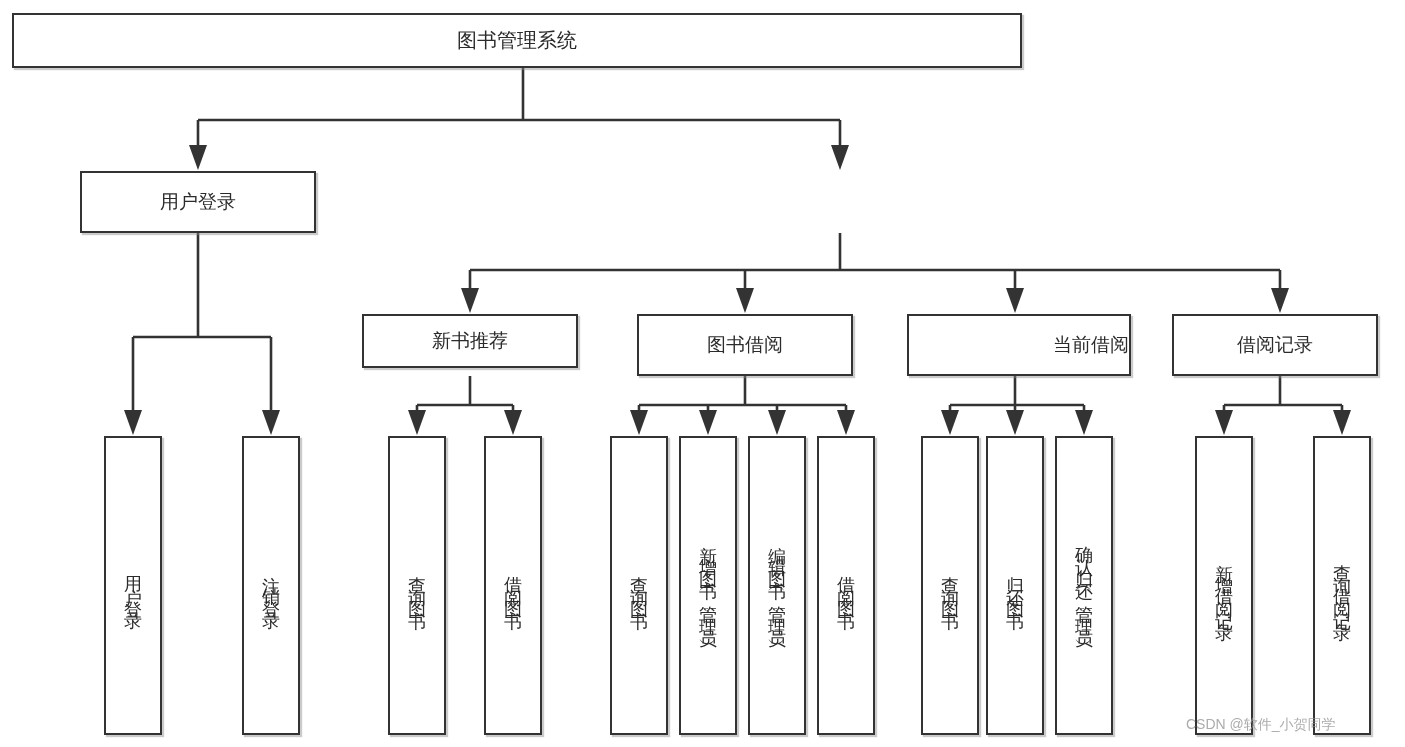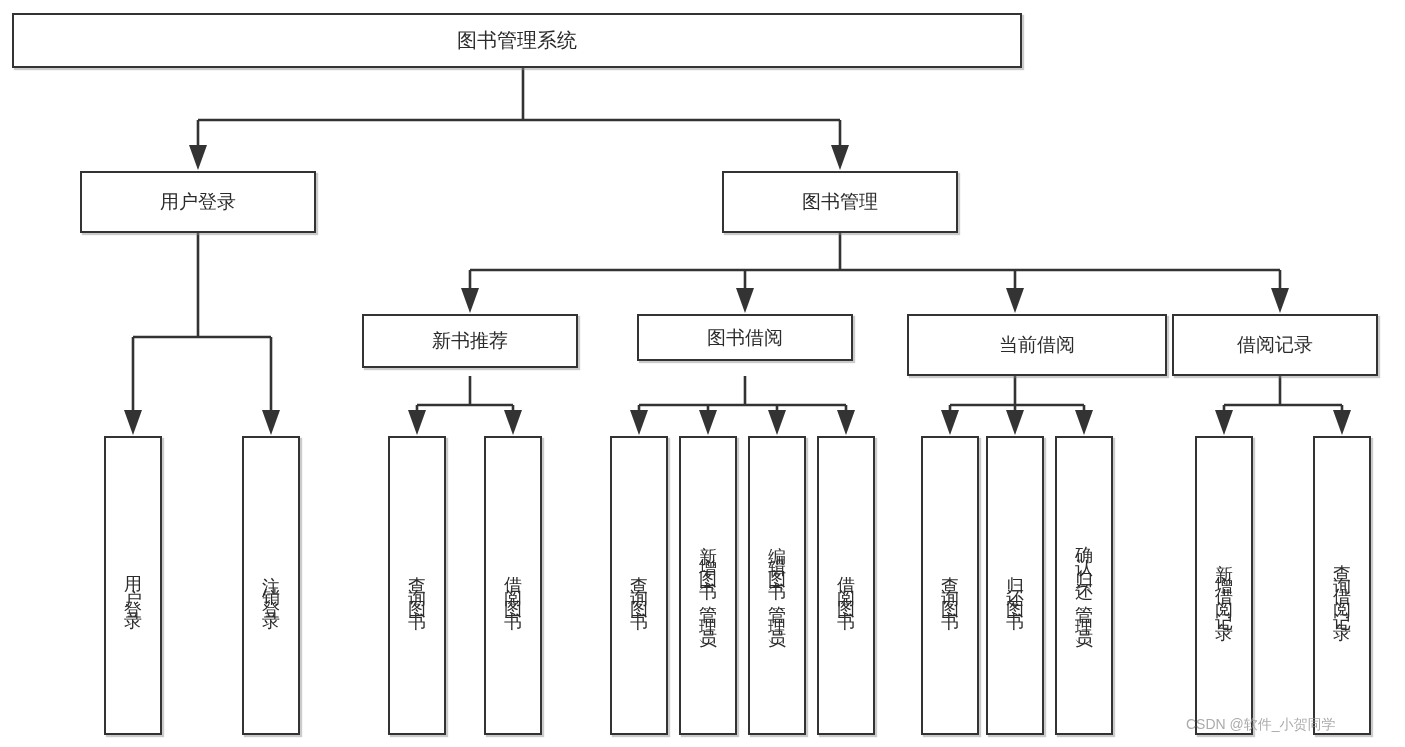--- a/index.html
+++ b/index.html
@@ -93,31 +93,28 @@
     </g>
   </svg>
 
   <div class="node node-root" style="left:12px; top:13px; width:1010px; height:55px;">
     <span>图书管理系统</span>
   </div>
 
   <div class="node node-branch" style="left:80px; top:171px; width:236px; height:62px;">
     <span>用户登录</span>
   </div>
-  <div class="node node-branch" style="left:722px; top:171px; width:236px; height:62px;">
-    <span>图书管理</span>
-  </div>
 
   <div class="node node-branch" style="left:362px; top:314px; width:216px; height:54px;">
     <span>新书推荐</span>
   </div>
-  <div class="node node-branch" style="left:637px; top:314px; width:216px; height:47px;">
+  <div class="node node-branch" style="left:637px; top:314px; width:216px; height:62px;">
     <span>图书借阅</span>
   </div>
-  <div class="node node-branch" style="left:907px; top:314px; width:260px; height:62px;">
+  <div class="node node-branch" style="left:907px; top:314px; width:224px; height:62px;justify-content:flex-end;">
     <span>当前借阅</span>
   </div>
   <div class="node node-branch" style="left:1172px; top:314px; width:206px; height:62px;">
     <span>借阅记录</span>
   </div>
 
   <div class="node leaf" style="left:104px; top:436px; width:58px; height:299px;">
     <span class="vtext">用户登录</span>
   </div>
   <div class="node leaf" style="left:242px; top:436px; width:58px; height:299px;">

